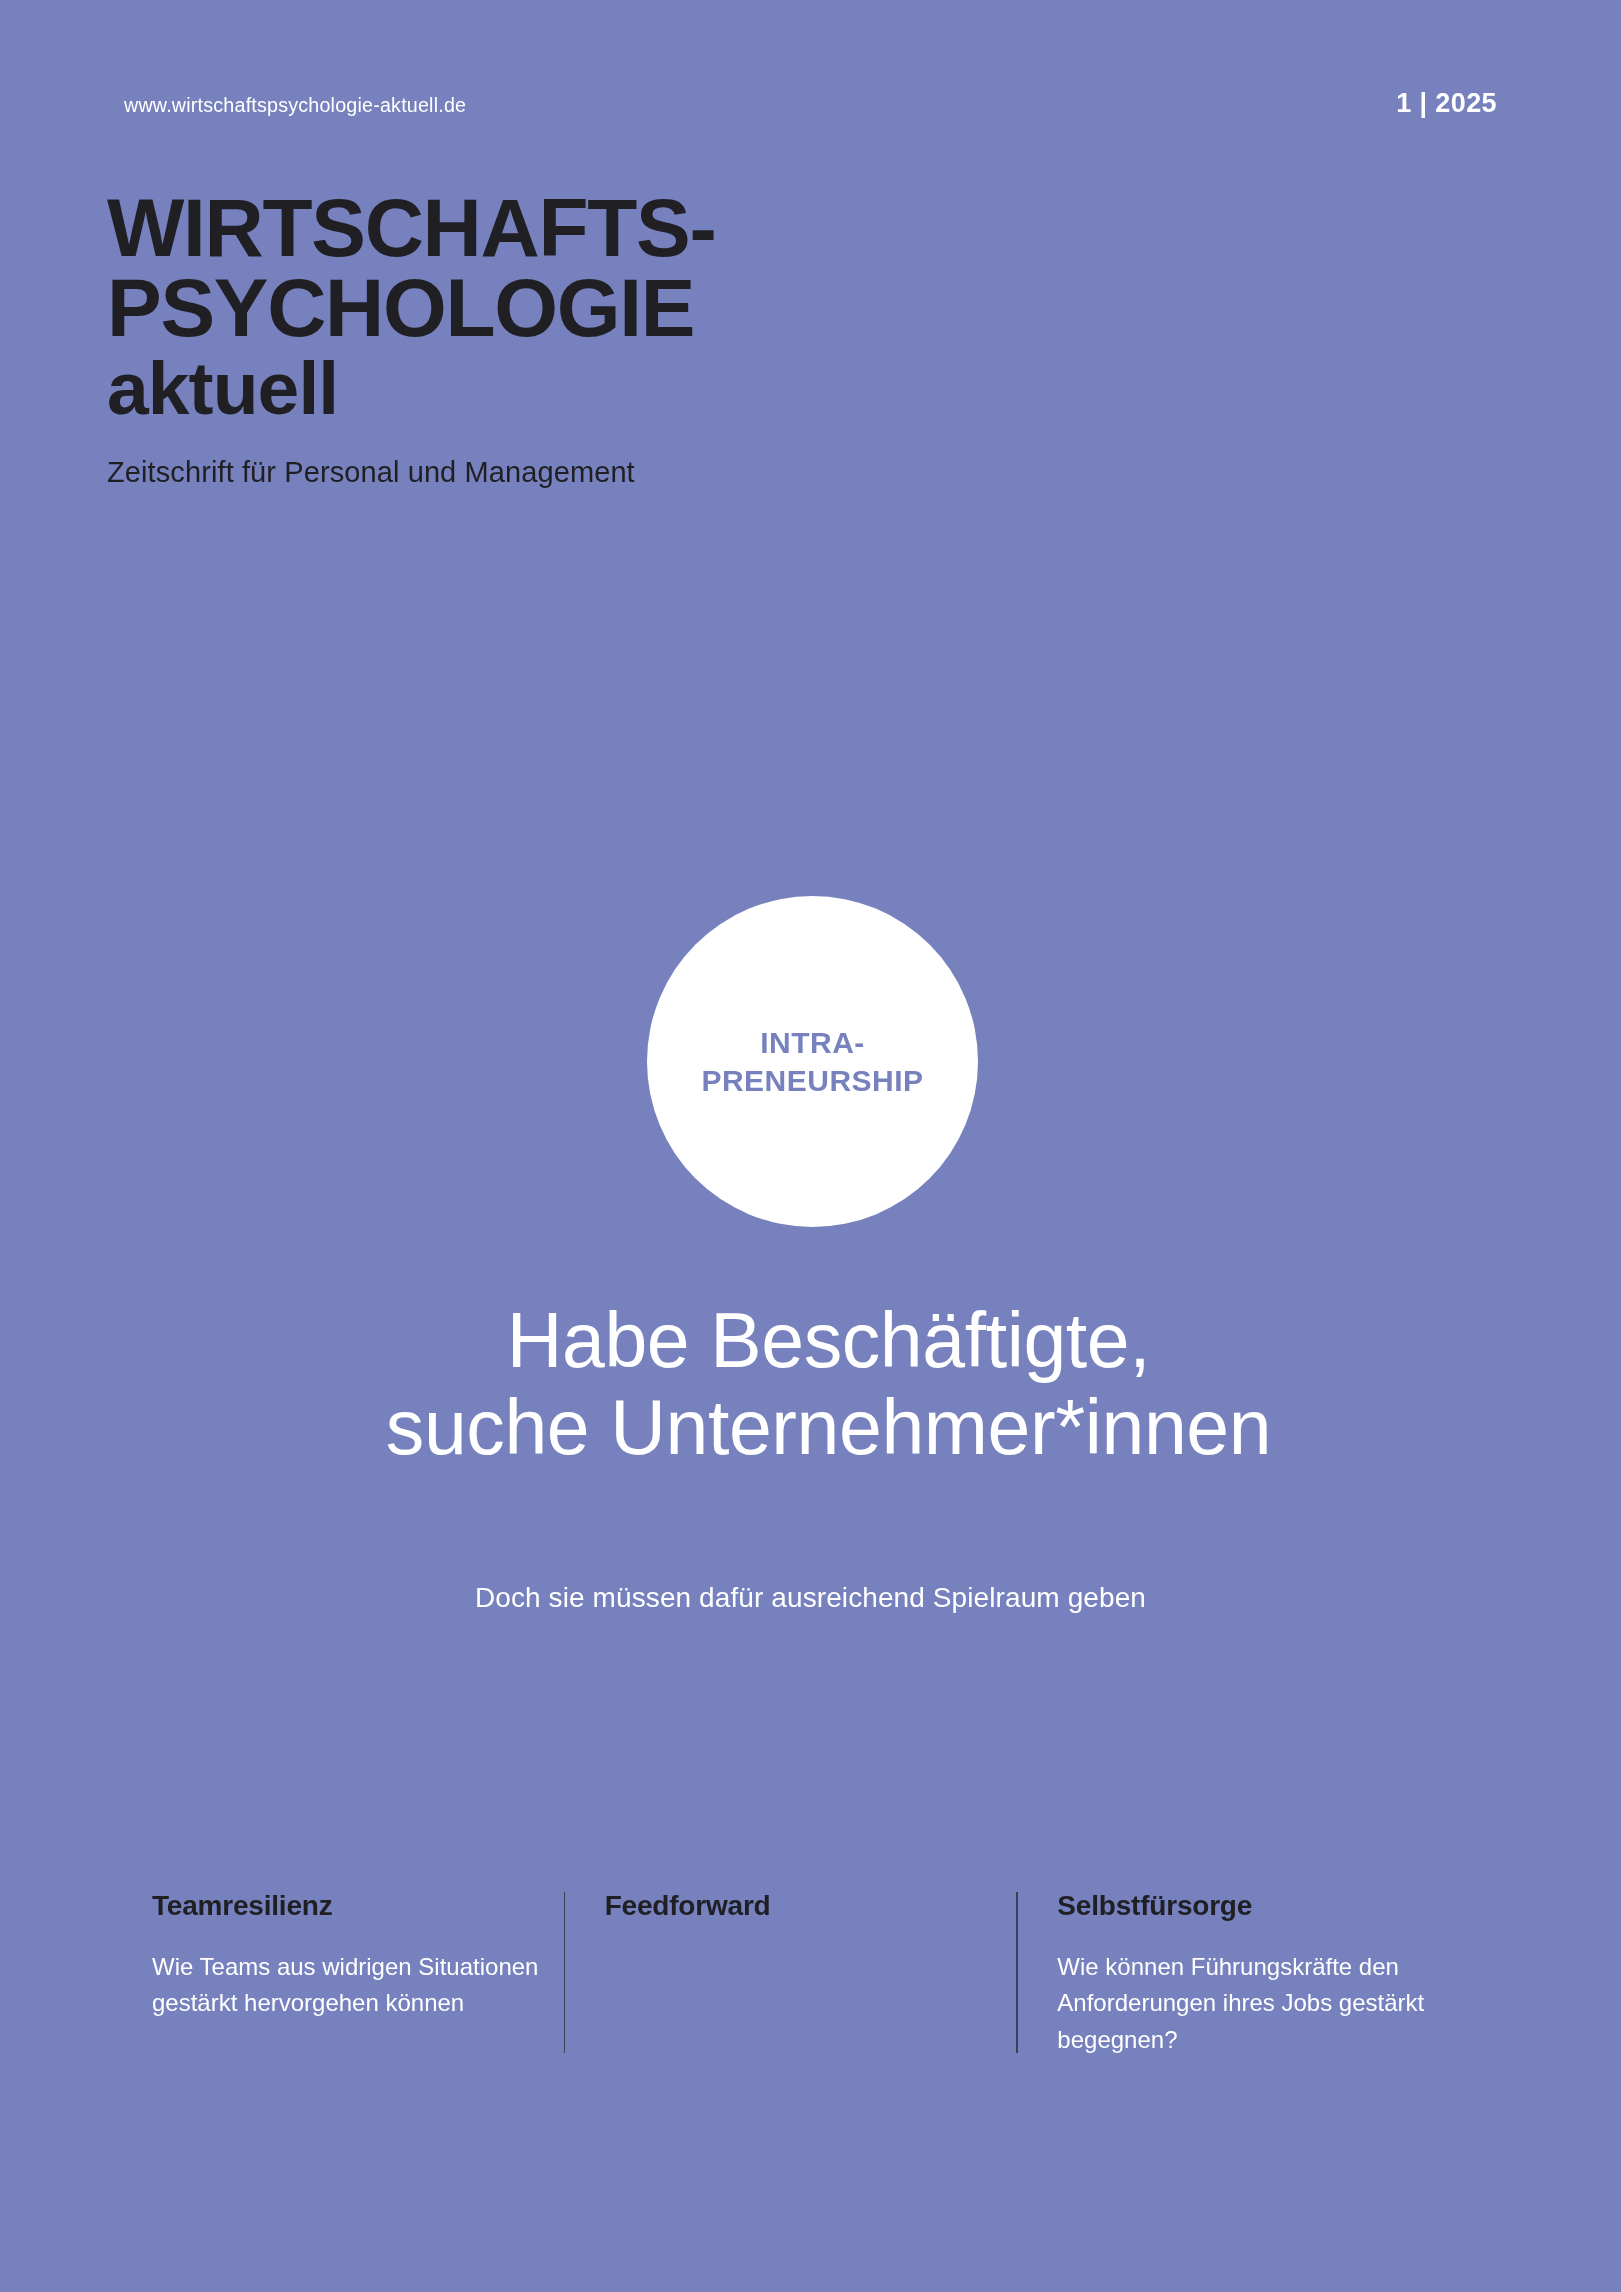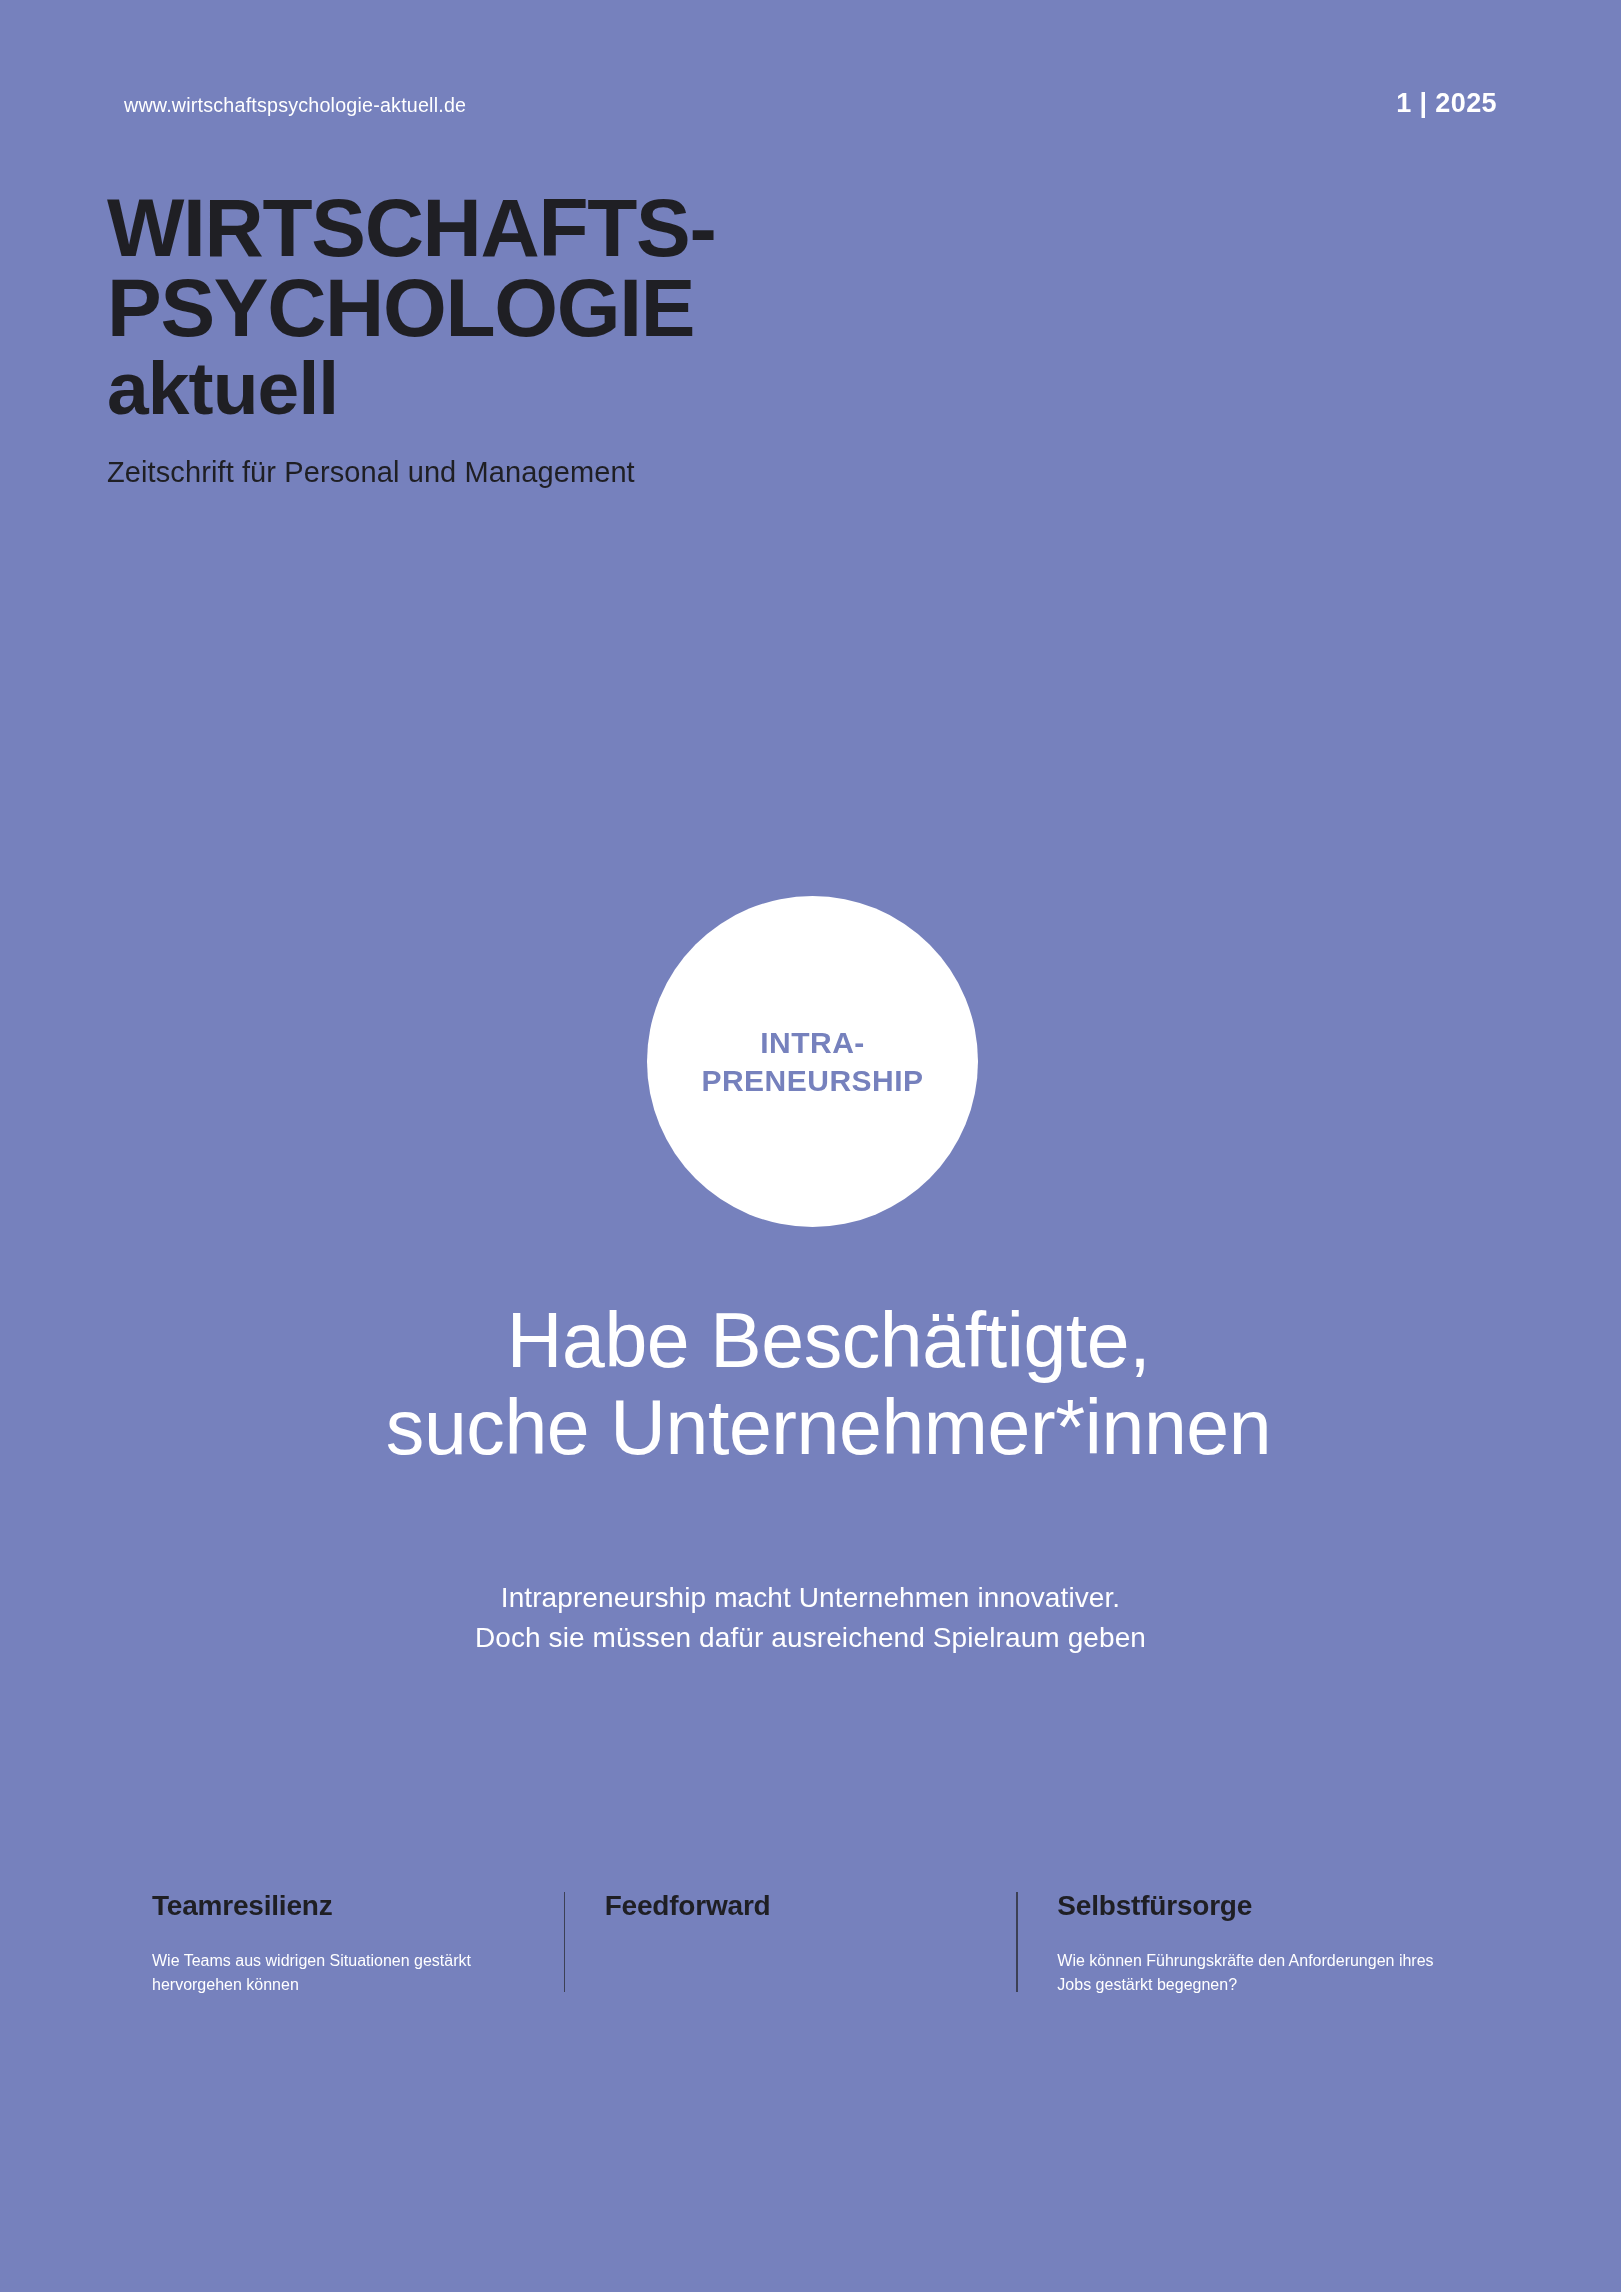--- a/index.html
+++ b/index.html
@@ -168,21 +168,21 @@
   .teaser-title {
     color: #1f1f24;
     font-weight: bold;
     font-size: 28px;
     letter-spacing: -0.2px;
     margin-bottom: 27px;
   }
 
   .teaser-body {
     color: #ffffff;
-    font-size: 16px;
+    font-size: 24px;
     line-height: 1.52;
   }
 </style>
 </head>
 <body>
 
 <div class="cover">
 
   <div class="top-bar">
     <span class="website">www.wirtschaftspsychologie-aktuell.de</span>
@@ -200,21 +200,20 @@
     <span class="badge-text">INTRA-</span>
     <span class="badge-text">PRENEURSHIP</span>
   </div>
 
   <div class="headline">
     <span class="headline-line">Habe Beschäftigte,</span>
     <span class="headline-line">suche Unternehmer*innen</span>
   </div>
 
   <div class="subhead">
-    <span class="subhead-line">Intrapreneurship macht Unternehmen innovativer.</span>
     <span class="subhead-line">Doch sie müssen dafür ausreichend Spielraum geben</span>
   </div>
 
   <div class="teasers">
     <div class="teaser">
       <div class="teaser-title">Teamresilienz</div>
       <div class="teaser-body">Wie Teams aus widrigen Situationen gestärkt hervorgehen können</div>
     </div>
     <div class="teaser">
       <div class="teaser-title">Feedforward</div>

